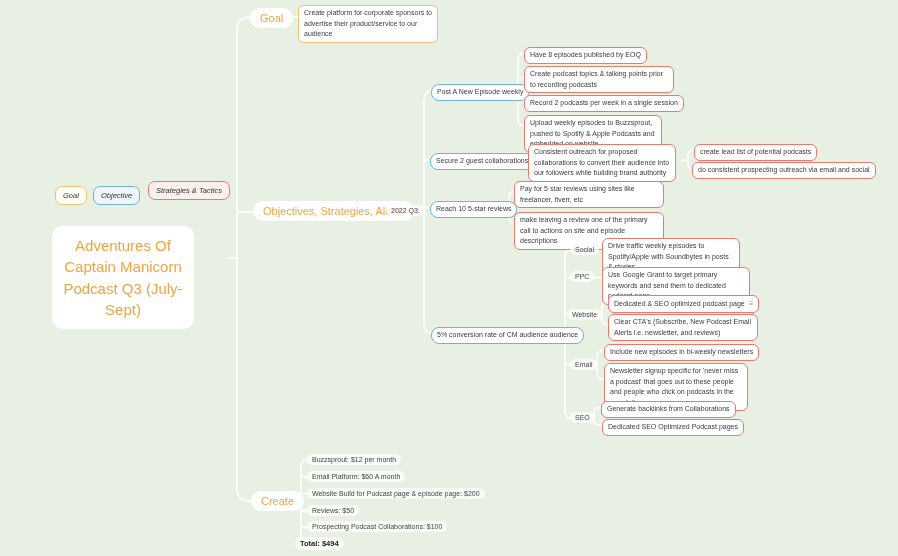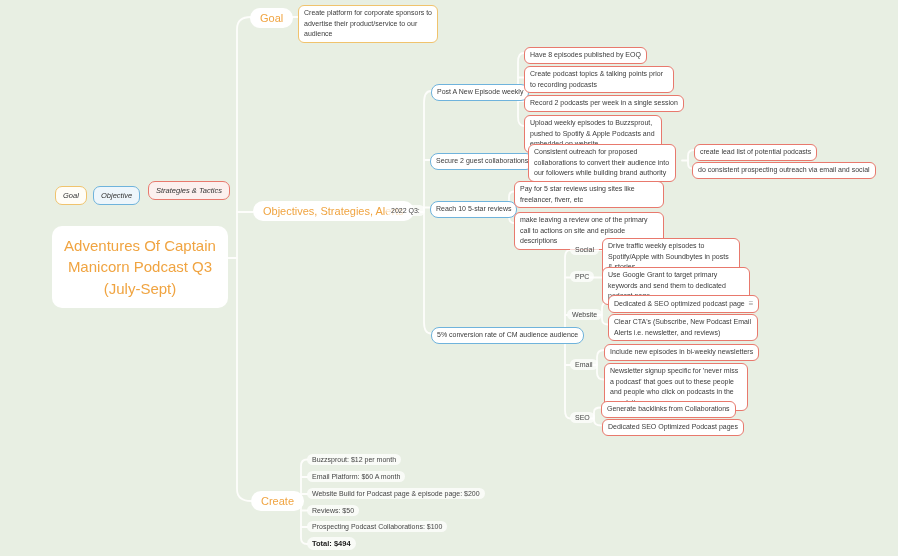--- a/index.html
+++ b/index.html
@@ -81,21 +81,21 @@
       <path d="M301,494 L307,494"></path>
       <path d="M301,510.5 L307,510.5"></path>
       <path d="M301,527 L307,527"></path>
     </g>
   </svg>
 
   <div class="node legend-box lg-goal" style="left:55px;top:186px;">Goal</div>
   <div class="node legend-box lg-obj" style="left:93px;top:186px;">Objective</div>
   <div class="node legend-box lg-strat" style="left:148px;top:181px;">Strategies &amp; Tactics</div>
 
-  <div class="node title-node" style="left:52px;top:226px;width:176px;">Adventures Of Captain Manicorn Podcast Q3 (July-Sept)</div>
+  <div class="node title-node" style="left:52px;top:226px;width:142px;">Adventures Of Captain Manicorn Podcast Q3 (July-Sept)</div>
 
   <div class="node pill-orange" style="left:250px;top:8px;">Goal</div>
   <div class="node box b-yellow" style="left:298px;top:5px;width:140px;">Create platform for corporate sponsors to advertise their product/service to our audience</div>
 
   <div class="node pill-orange" style="left:253px;top:201px;">Objectives, Strategies, Alerts</div>
   <div class="node pill-plain" style="left:386px;top:205px;">2022 Q3:</div>
 
   <div class="node box b-blue nowrap" style="left:431px;top:84px;">Post A New Episode weekly</div>
   <div class="node box b-red nowrap" style="left:524px;top:47px;">Have 8 episodes published by EOQ</div>
   <div class="node box b-red" style="left:524px;top:66px;width:150px;">Create podcast topics &amp; talking points prior to recording podcasts</div>
@@ -133,15 +133,15 @@
   <div class="node pill-plain" style="left:570px;top:412px;">SEO</div>
   <div class="node box b-red nowrap" style="left:601px;top:401px;">Generate backlinks from Collaborations</div>
   <div class="node box b-red nowrap" style="left:602px;top:419px;">Dedicated SEO Optimized Podcast pages</div>
 
   <div class="node pill-orange" style="left:251px;top:491px;">Create</div>
   <div class="node pill-plain" style="left:307px;top:454px;">Buzzsprout: $12 per month</div>
   <div class="node pill-plain" style="left:307px;top:471px;">Email Platform: $60 A month</div>
   <div class="node pill-plain" style="left:307px;top:488px;">Website Build for Podcast page &amp; episode page: $200</div>
   <div class="node pill-plain" style="left:307px;top:505px;">Reviews: $50</div>
   <div class="node pill-plain" style="left:307px;top:521px;">Prospecting Podcast Collaborations: $100</div>
-  <div class="node pill-plain bold" style="left:307px;top:537px;">Total: $494</div>
+  <div class="node pill-plain bold" style="left:295px;top:537px;">Total: $494</div>
 
 </div>
 
 </body></html>

